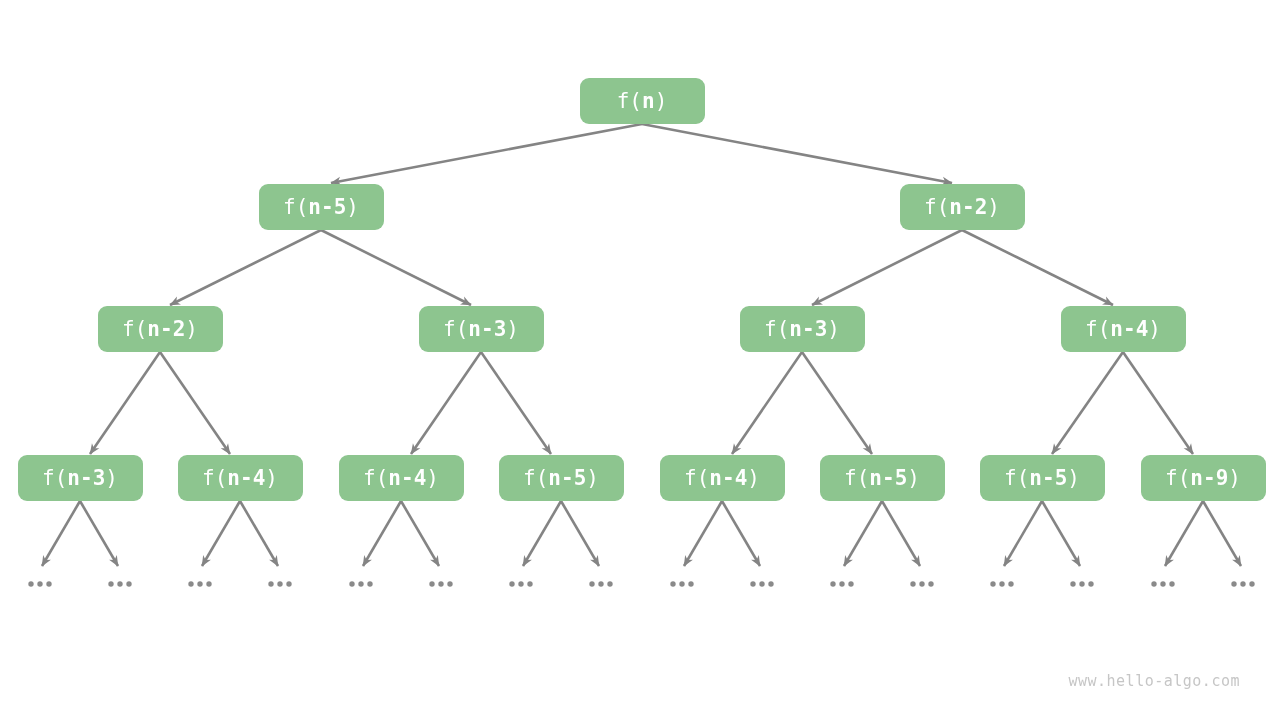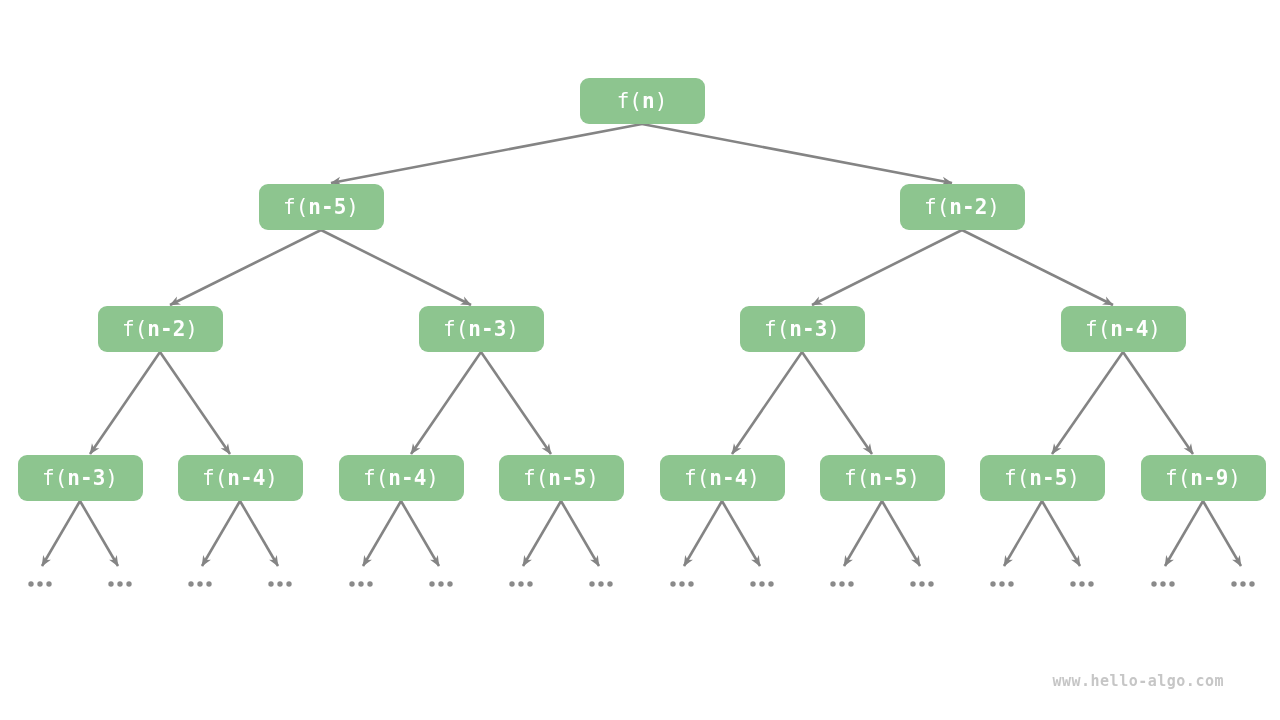--- a/index.html
+++ b/index.html
@@ -25,26 +25,25 @@
     border-radius: 9px;
     color: #ffffff;
     font-size: 21px;
     line-height: 1;
     letter-spacing: 0px;
     white-space: nowrap;
   }
   .node .arg { font-weight: bold; }
   #watermark {
     position: absolute;
-    right: 56px;
+    right: 40px;
     top: 672px;
     font-size: 15px;
     letter-spacing: 0.5px;
     user-select: none;
-    font-weight: bold;
   }
 </style>
 </head>
 <body>
 
 <div id="canvas" style="background: rgb(255, 255, 255);">
   <svg id="edges-layer" width="1280" height="720" viewBox="0 0 1280 720" xmlns="http://www.w3.org/2000/svg">
     <defs>
       <marker id="arrowhead" markerWidth="13" markerHeight="11" refX="10.5" refY="5" orient="auto" markerUnits="userSpaceOnUse">
         <path d="M0.5,0.5 L11,5 L0.5,9.5 L3.5,5 z" fill="#848484"></path>

